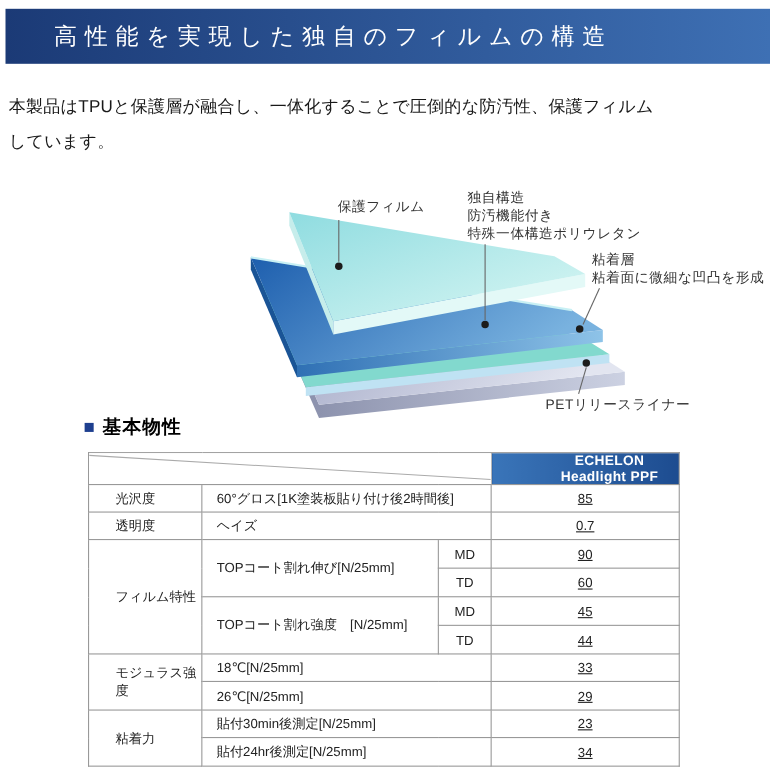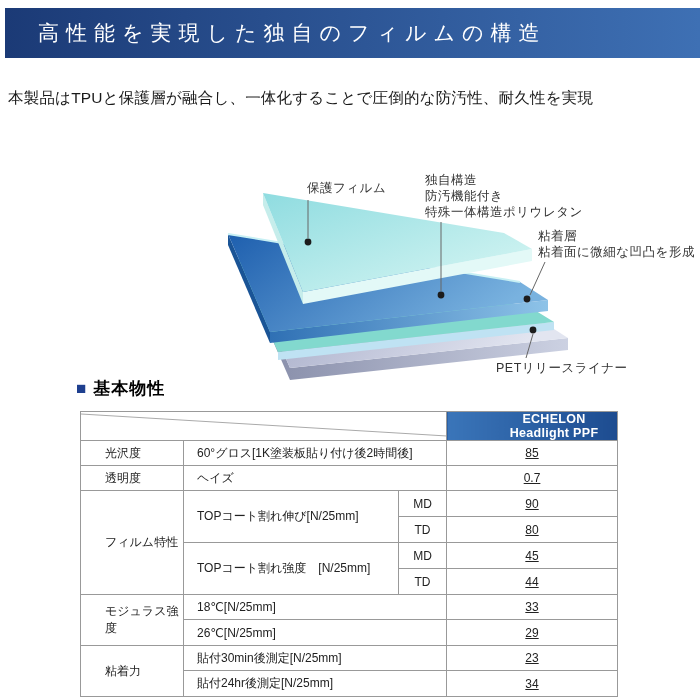--- a/index.html
+++ b/index.html
@@ -3,21 +3,21 @@
 <meta charset="utf-8">
 <style>
   html,body{margin:0;padding:0;}
   body{font-family:"Liberation Sans","DejaVu Sans",sans-serif;background:#fff;}
   .page{position:relative;width:700px;height:700px;background:#fff;overflow:hidden;}
 
   
   .banner{position:absolute;top:8px;left:5px;right:0;height:50px;
     background:linear-gradient(to right,#1b3a76,#3e70b4);
     display:flex;align-items:center;}
-  .banner h1{margin:0;padding-left:33px;color:#fff;font-family:"DejaVu Serif","Liberation Serif",serif;
+  .banner h1{margin:0;padding-left:44px;color:#fff;font-family:"DejaVu Serif","Liberation Serif",serif;
     font-size:21px;font-weight:500;letter-spacing:7px;}
 
   
   .intro{position:absolute;top:82px;left:8px;right:6px;font-size:15.5px;line-height:31.5px;
     color:#191919;font-weight:500;letter-spacing:0.2px;}
   .intro div{white-space:nowrap;}
 
   
   .diagram-svg{position:absolute;top:0;left:0;pointer-events:none;}
   .dg-label{font-size:12.5px;fill:#333;font-weight:500;letter-spacing:0.5px;}
@@ -45,21 +45,22 @@
 </head>
 <body>
 
 <div class="page">
 
   <header class="banner">
     <h1>高性能を実現した独自のフィルムの構造</h1>
   </header>
 
   <div class="intro">
-    <div>本製品はTPUと保護層が融合し、一体化することで圧倒的な防汚性、耐久性を実現</div>
+    <div>本製品はTPUと保護層が融合し、一体化することで圧倒的な防汚性、保護フィルム</div>
+    <div>しています。</div>
   </div>
 
   <svg class="diagram-svg" width="700" height="700" viewBox="0 0 700 700">
     <defs>
       <linearGradient id="gFilm" x1="0" y1="0" x2="1" y2="1">
         <stop offset="0" stop-color="#8fdce0"></stop>
           <stop offset="1" stop-color="#daf7f4"></stop>
       </linearGradient>
       <linearGradient id="gBlue" x1="0" y1="0" x2="1" y2="0.4">
         <stop offset="0" stop-color="#1e5fae"></stop>
@@ -160,21 +161,21 @@
       </tr>
 
       <tr class="h26">
         <td class="group" rowspan="4">フィルム特性</td>
         <td class="test" rowspan="2">TOPコート割れ伸び[N/25mm]</td>
         <td class="dir">MD</td>
         <td class="val">90</td>
       </tr>
       <tr class="h26">
         <td class="dir">TD</td>
-        <td class="val">80</td>
+        <td class="val">60</td>
       </tr>
       <tr class="h26">
         <td class="test" rowspan="2">TOPコート割れ強度　[N/25mm]</td>
         <td class="dir">MD</td>
         <td class="val">45</td>
       </tr>
       <tr class="h26">
         <td class="dir">TD</td>
         <td class="val">44</td>
       </tr>

